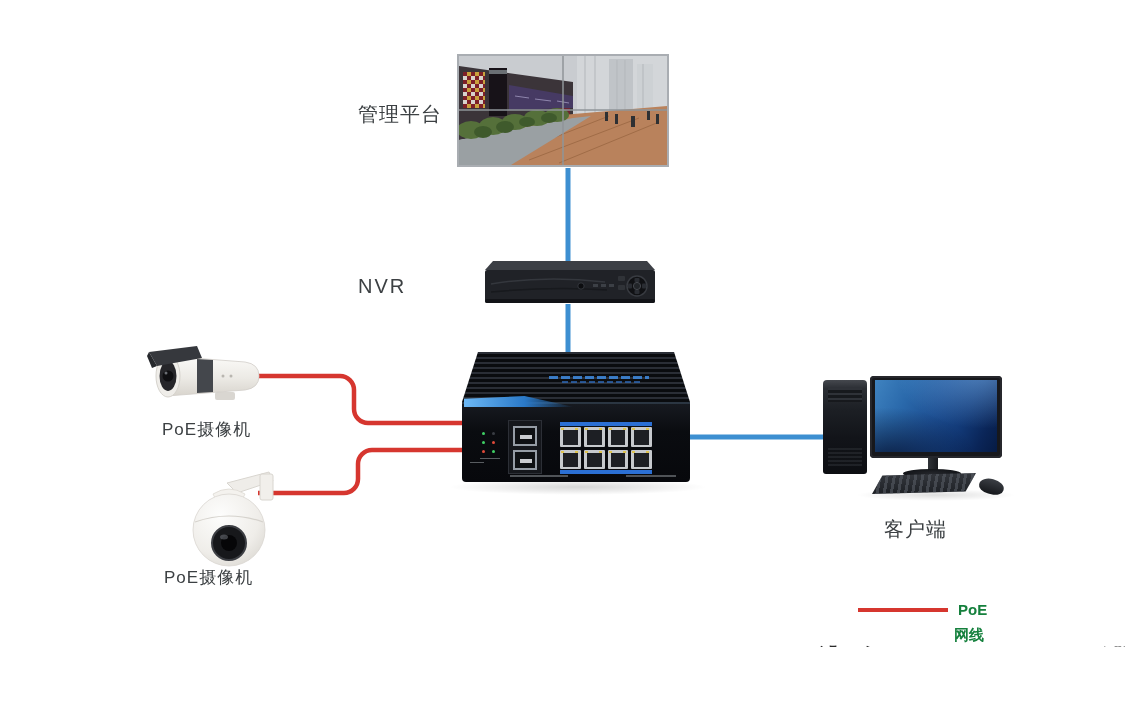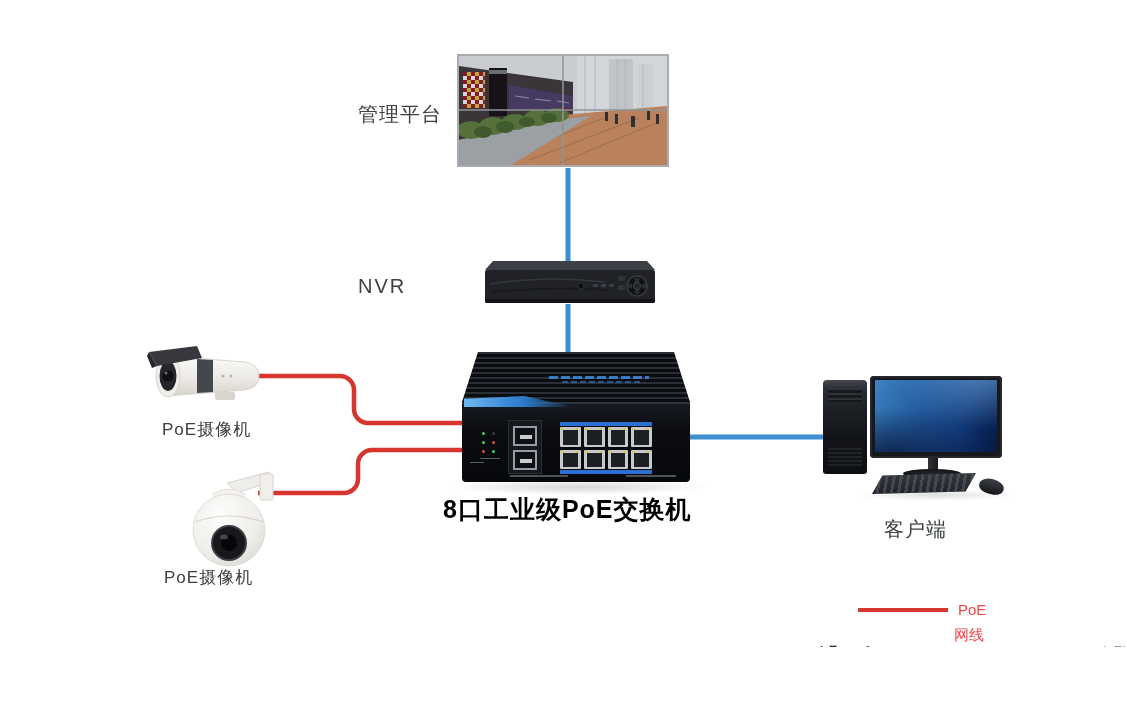--- a/index.html
+++ b/index.html
@@ -80,21 +80,21 @@
       repeating-linear-gradient(100deg,rgba(90,95,104,.55) 0 3px,rgba(0,0,0,0) 3px 7px),
       linear-gradient(180deg,#34373d,#1d2025);}
   .mouse{left:979px;top:479px;width:25px;height:15px;z-index:2;border-radius:55% 55% 48% 48%;
     transform:rotate(14deg);background:linear-gradient(180deg,#3c3f45,#15171b);}
   .pc-shadow{left:856px;top:489px;width:160px;height:12px;z-index:1;
     background:radial-gradient(ellipse at center,rgba(0,0,0,.13),rgba(0,0,0,0) 70%);}
   
   .legend-line{position:absolute;z-index:2;}
   .legend-poe-line{left:858px;top:608px;width:90px;height:4px;background:#d6362f;}
   .legend-eth-line{left:868px;top:648px;width:80px;height:5px;background:#3d8fd1;}
-  .legend-label{position:absolute;z-index:2;color:#ef4444;font-size:15px;font-weight:400;}
+  .legend-label{position:absolute;z-index:2;color:#15803d;font-size:15px;font-weight:700;}
   
   .watermark{
     position:absolute;left:811px;top:640px;z-index:5;
     font-size:41px;font-weight:700;letter-spacing:1px;color:#ffffff;
     -webkit-text-stroke:2px #2b2b2b;text-shadow:0 0 1px #2b2b2b;white-space:nowrap;
   }
 </style>
 </head>
 <body>
 
@@ -289,21 +289,20 @@
   <div class="abs monitor">
     <div class="screen"></div>
   </div>
   <div class="abs mon-neck"></div>
   <div class="abs mon-base"></div>
   <div class="abs keyboard"></div>
   <div class="abs mouse"></div>
 
   <div class="node-label" style="left:358px;top:101px;">管理平台</div>
   <div class="node-label" style="left:358px;top:275px;letter-spacing:2px;">NVR</div>
-  <div class="switch-label" style="left:443px;top:493px;">8口工业级PoE交换机</div>
   <div class="node-label cam-label" style="left:162px;top:418px;">PoE摄像机</div>
   <div class="node-label cam-label" style="left:164px;top:566px;">PoE摄像机</div>
   <div class="node-label" style="left:884px;top:516px;">客户端</div>
 
   <div class="legend-line legend-poe-line"></div>
   <div class="legend-label" style="left:958px;top:601px;">PoE</div>
   <div class="legend-line legend-eth-line"></div>
   <div class="legend-label" style="left:954px;top:626px;">网线</div>
 
   <div class="watermark">头条 @UTEPO优特普</div>

